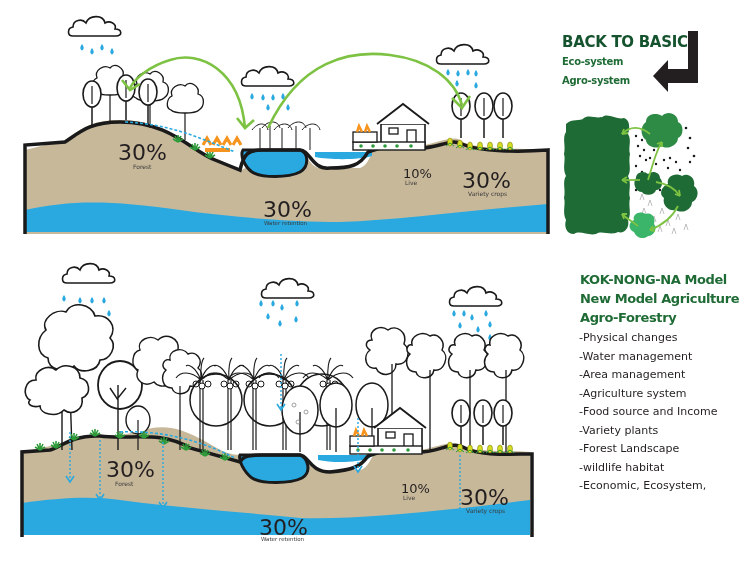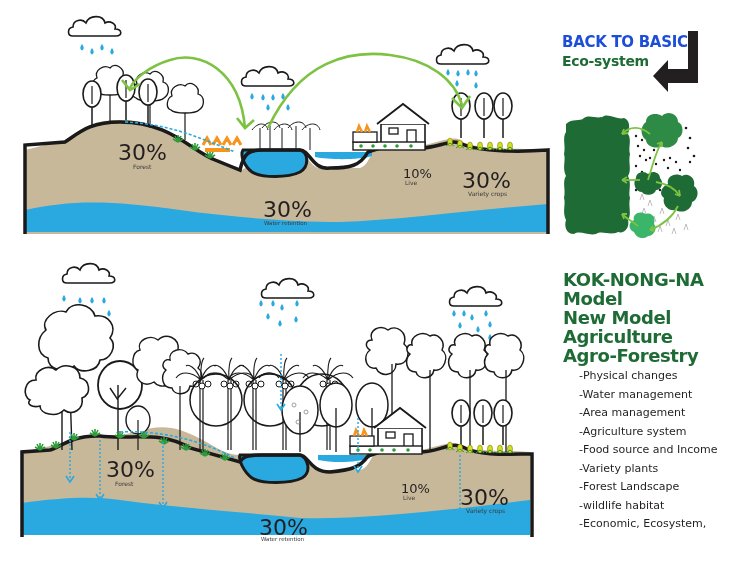--- a/index.html
+++ b/index.html
@@ -1,24 +1,24 @@
 <!DOCTYPE html>
 <html><head>
 <meta charset="utf-8">
 <style>
   html, body { margin: 0; padding: 0; background: #ffffff; }
   body { width: 747px; height: 565px; position: relative; overflow: hidden; font-family: "DejaVu Sans", sans-serif; }
   svg.scene { position: absolute; left: 0; top: 0; }
   .pct { font-family: "DejaVu Sans", sans-serif; fill: #231f20; }
   .pct-label { font-family: "DejaVu Sans", sans-serif; fill: #3a3a3a; }
   .title-block { position: absolute; left: 562px; top: 33px; }
-  .title-main { font-family: "DejaVu Sans", sans-serif; font-weight: bold; font-size: 15px; color: #1d4ed8; line-height: 19px; letter-spacing: -0.3px; }
-  .title-sub { font-family: "DejaVu Sans", sans-serif; font-weight: bold; font-size: 14px; color: #1f6b35; line-height: 19px; letter-spacing: -0.3px; }
+  .title-main { font-family: "DejaVu Sans", sans-serif; font-weight: bold; font-size: 15px; color: #14532d; line-height: 19px; letter-spacing: -0.3px; }
+  .title-sub { font-family: "DejaVu Sans", sans-serif; font-weight: bold; font-size: 10px; color: #1f6b35; line-height: 19px; letter-spacing: -0.3px; }
   .model-block { position: absolute; left: 563px; top: 270px; }
-  .model-head { font-family: "DejaVu Sans", sans-serif; font-weight: bold; font-size: 18px; color: #1f6b35; line-height: 19px; letter-spacing: -0.4px; }
+  .model-head { font-family: "DejaVu Sans", sans-serif; font-weight: bold; font-size: 13px; color: #1f6b35; line-height: 19px; letter-spacing: -0.4px; margin-left: 17px; }
   .model-list { margin: 2px 0 0 16px; padding: 0; list-style: none; }
   .model-list li { font-family: "DejaVu Sans", sans-serif; font-size: 11px; color: #231f20; line-height: 18.5px; }
 </style>
 </head>
 <body>
 
 <svg class="scene" width="747" height="565" viewBox="0 0 747 565">
   <defs>
     <g id="raindrop">
       <path d="M0,-4 C2,-1 2.5,1 0,2.5 C-2.5,1 -2,-1 0,-4 Z" fill="#29a9e0"></path>
@@ -338,20 +338,21 @@
         <path d="M650,230 l5,1 M650,230 l3,-4"></path>
       <path d="M638,226 C630,220 626,218 622,214"></path>
         <path d="M622,214 l2,5 M622,214 l5,0"></path>
     </g>
   </g>
 </svg>
 
 <div class="title-block">
   <div class="title-main">BACK TO BASIC</div>
   <div class="title-sub">Eco-system</div>
+  <div class="title-sub">Agro-system</div>
 </div>
 
 <div class="model-block">
   <div class="model-head">KOK-NONG-NA Model</div>
   <div class="model-head">New Model Agriculture</div>
   <div class="model-head">Agro-Forestry</div>
   <ul class="model-list">
     <li>-Physical changes</li>
     <li>-Water management</li>
     <li>-Area management</li>

